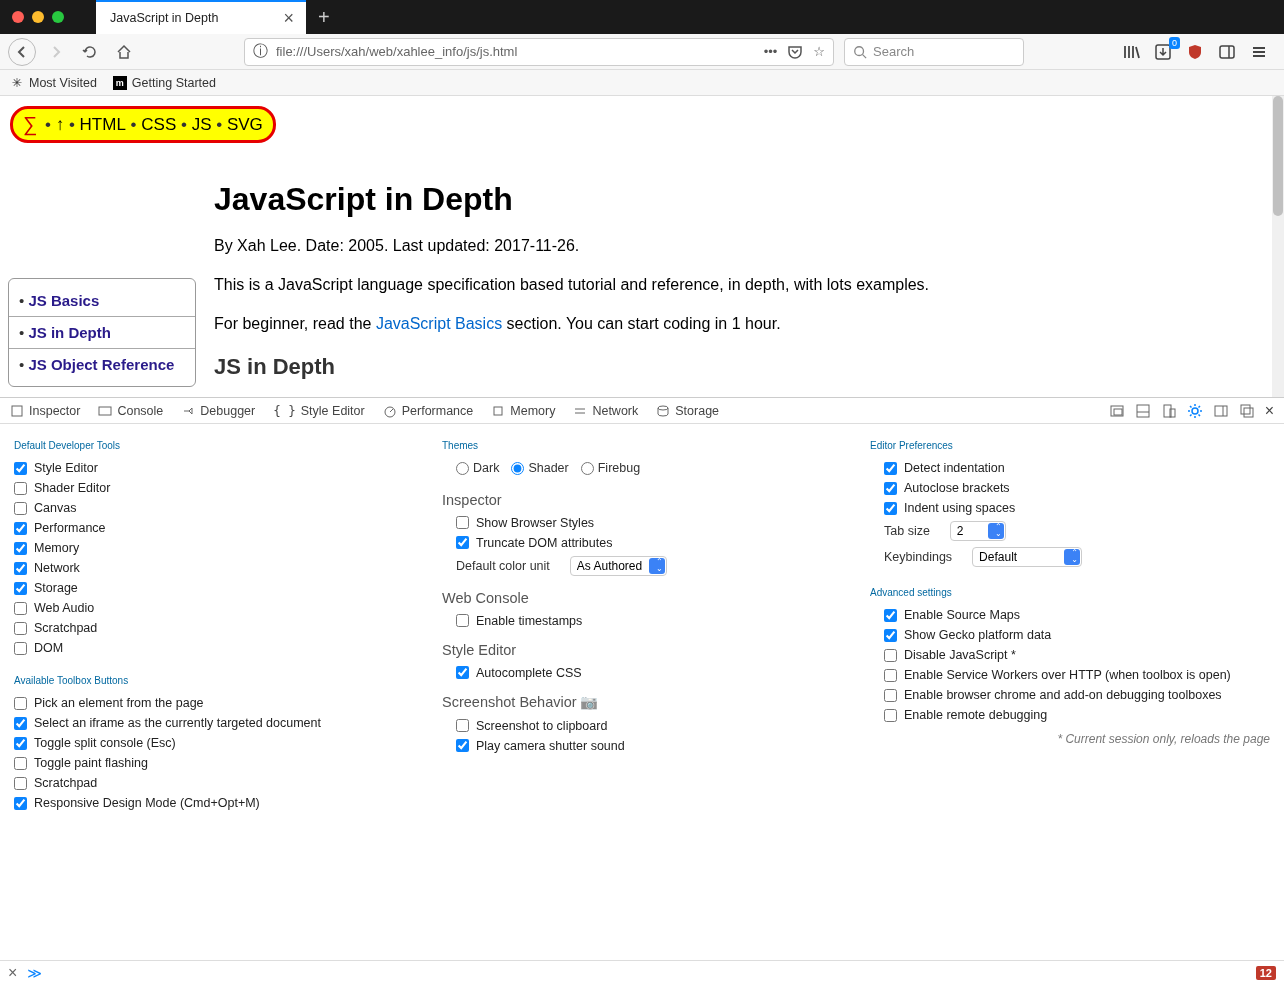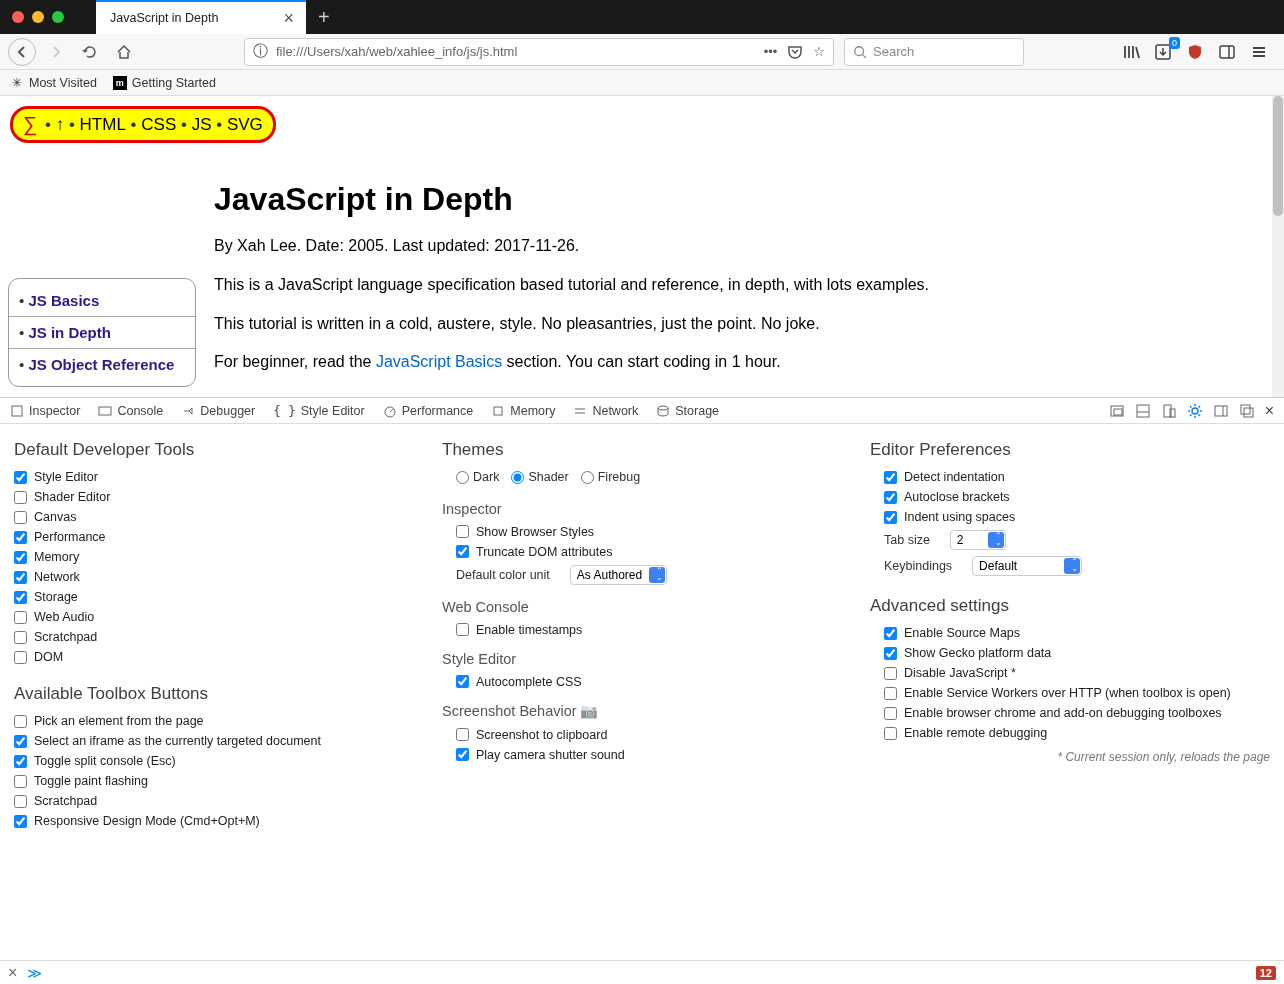--- a/index.html
+++ b/index.html
@@ -45,36 +45,36 @@
 .nav-pill { display: inline-flex; align-items: center; margin: 10px; padding: 4px 10px; background: #ffff00; border: 3px solid #e60000; border-radius: 18px; font-size: 17px; font-weight: 500; }
 .nav-pill a { color: #000; text-decoration: none; }
 .nav-pill .sigma { color: #c00; font-size: 20px; margin-right: 3px; }
 
 .page-main { margin-left: 204px; padding: 10px; }
 .page-main h1 { font-size: 32px; font-weight: 700; margin: 18px 0 16px; color: #000; }
 .page-main p { font-size: 16px; line-height: 1.55; margin: 14px 0; color: #000; }
 .page-main h2 { font-size: 22px; font-weight: 700; margin-top: 18px; }
 .page-main .lk { color: #0066cc; }
 
-.sidebar { position: absolute; left: 8px; top: 182px; width: 188px; border: 1px solid #999; border-radius: 11px; background: #fff; padding: 6px 0; }
+.sidebar { position: absolute; left: 8px; top: 182px; width: 188px; border: 1px solid #999; border-radius: 6px; background: #fff; padding: 6px 0; }
 .sidebar-item { padding: 7px 10px; border-bottom: 1px solid #aaa; font-size: 15px; }
 .sidebar-item:last-child { border-bottom: none; }
 .sidebar-item a { color: #2a1b8a; text-decoration: none; font-weight: 600; }
 
 
 .devtools { position: absolute; left: 0; right: 0; bottom: 24px; top: 397px; background: #fff; border-top: 1px solid #ccc; display: flex; flex-direction: column; }
 .dt-tabs { height: 26px; border-bottom: 1px solid #ddd; display: flex; align-items: center; padding: 0 10px; gap: 18px; font-size: 12.5px; color: #444; }
 .dt-tab { display: flex; align-items: center; gap: 5px; cursor: pointer; }
 .dt-tabs-right { margin-left: auto; display: flex; gap: 10px; align-items: center; }
 .dt-tabs-right .sel { color: #0a84ff; }
 .dt-x { cursor: pointer; font-size: 16px; }
 
 .dt-body { flex: 1; display: flex; overflow: hidden; }
 .dt-col { flex: 1; padding: 10px 14px; overflow-y: auto; }
-.dt-h { font-size: 17px; color: #404040; margin: 6px 0 10px; }
+.dt-h { font-size: 10px; color: #0369a1; margin: 6px 0 10px; }
 .dt-sub { font-size: 14.5px; color: #555; margin: 14px 0 8px; }
 .chk { display: flex; align-items: center; gap: 7px; margin: 6px 0; font-size: 12.5px; color: #222; }
 .chk input[type=checkbox] { width: 13px; height: 13px; accent-color: #0a84ff; }
 .rad { display: inline-flex; align-items: center; gap: 4px; margin-right: 12px; font-size: 12.5px; }
 .rad input { accent-color: #0a84ff; }
 .sel-row { display: flex; align-items: center; gap: 20px; margin: 6px 0; font-size: 12.5px; }
 .mac-select { appearance: none; border: 1px solid #ccc; border-radius: 4px; padding: 2px 22px 2px 6px; font-size: 12px; position: relative; background: #fff; }
 .sel-wrap { position: relative; display: inline-block; }
 .sel-wrap::after { content: ""; position: absolute; right: 2px; top: 2px; bottom: 2px; width: 16px; background: #3b82f6; border-radius: 3px; pointer-events: none; }
 .sel-wrap::before { content: "⌃⌄"; position: absolute; right: 4px; top: 1px; font-size: 8px; color: #fff; z-index: 1; line-height: 8px; letter-spacing: -2px; writing-mode: vertical-lr; pointer-events: none; }
@@ -207,21 +207,20 @@
   <div class="sidebar">
     <div class="sidebar-item">• <a>JS Basics</a></div>
     <div class="sidebar-item">• <a>JS in Depth</a></div>
     <div class="sidebar-item">• <a>JS Object Reference</a></div>
   </div>
 
   <div class="page-main">
     <h1>JavaScript in Depth</h1>
     <p>By Xah Lee. Date: 2005. Last updated: 2017-11-26.</p>
     <p>This is a JavaScript language specification based tutorial and reference, in depth, with lots examples.</p>
-    <p>This tutorial is written in a cold, austere, style. No pleasantries, just the point. No joke.</p>
     <p><span>For beginner, read the </span><span class="lk">JavaScript Basics</span><span> section. You can start coding in 1 hour.</span></p>
     <h2>JS in Depth</h2>
   </div>
 </div>
 <div class="content-scroll" style="position:absolute;top:96px;bottom:569px;right:0;">
   <div class="content-scroll-thumb"></div>
 </div>
 
 <div class="devtools">
   <div class="dt-tabs">

